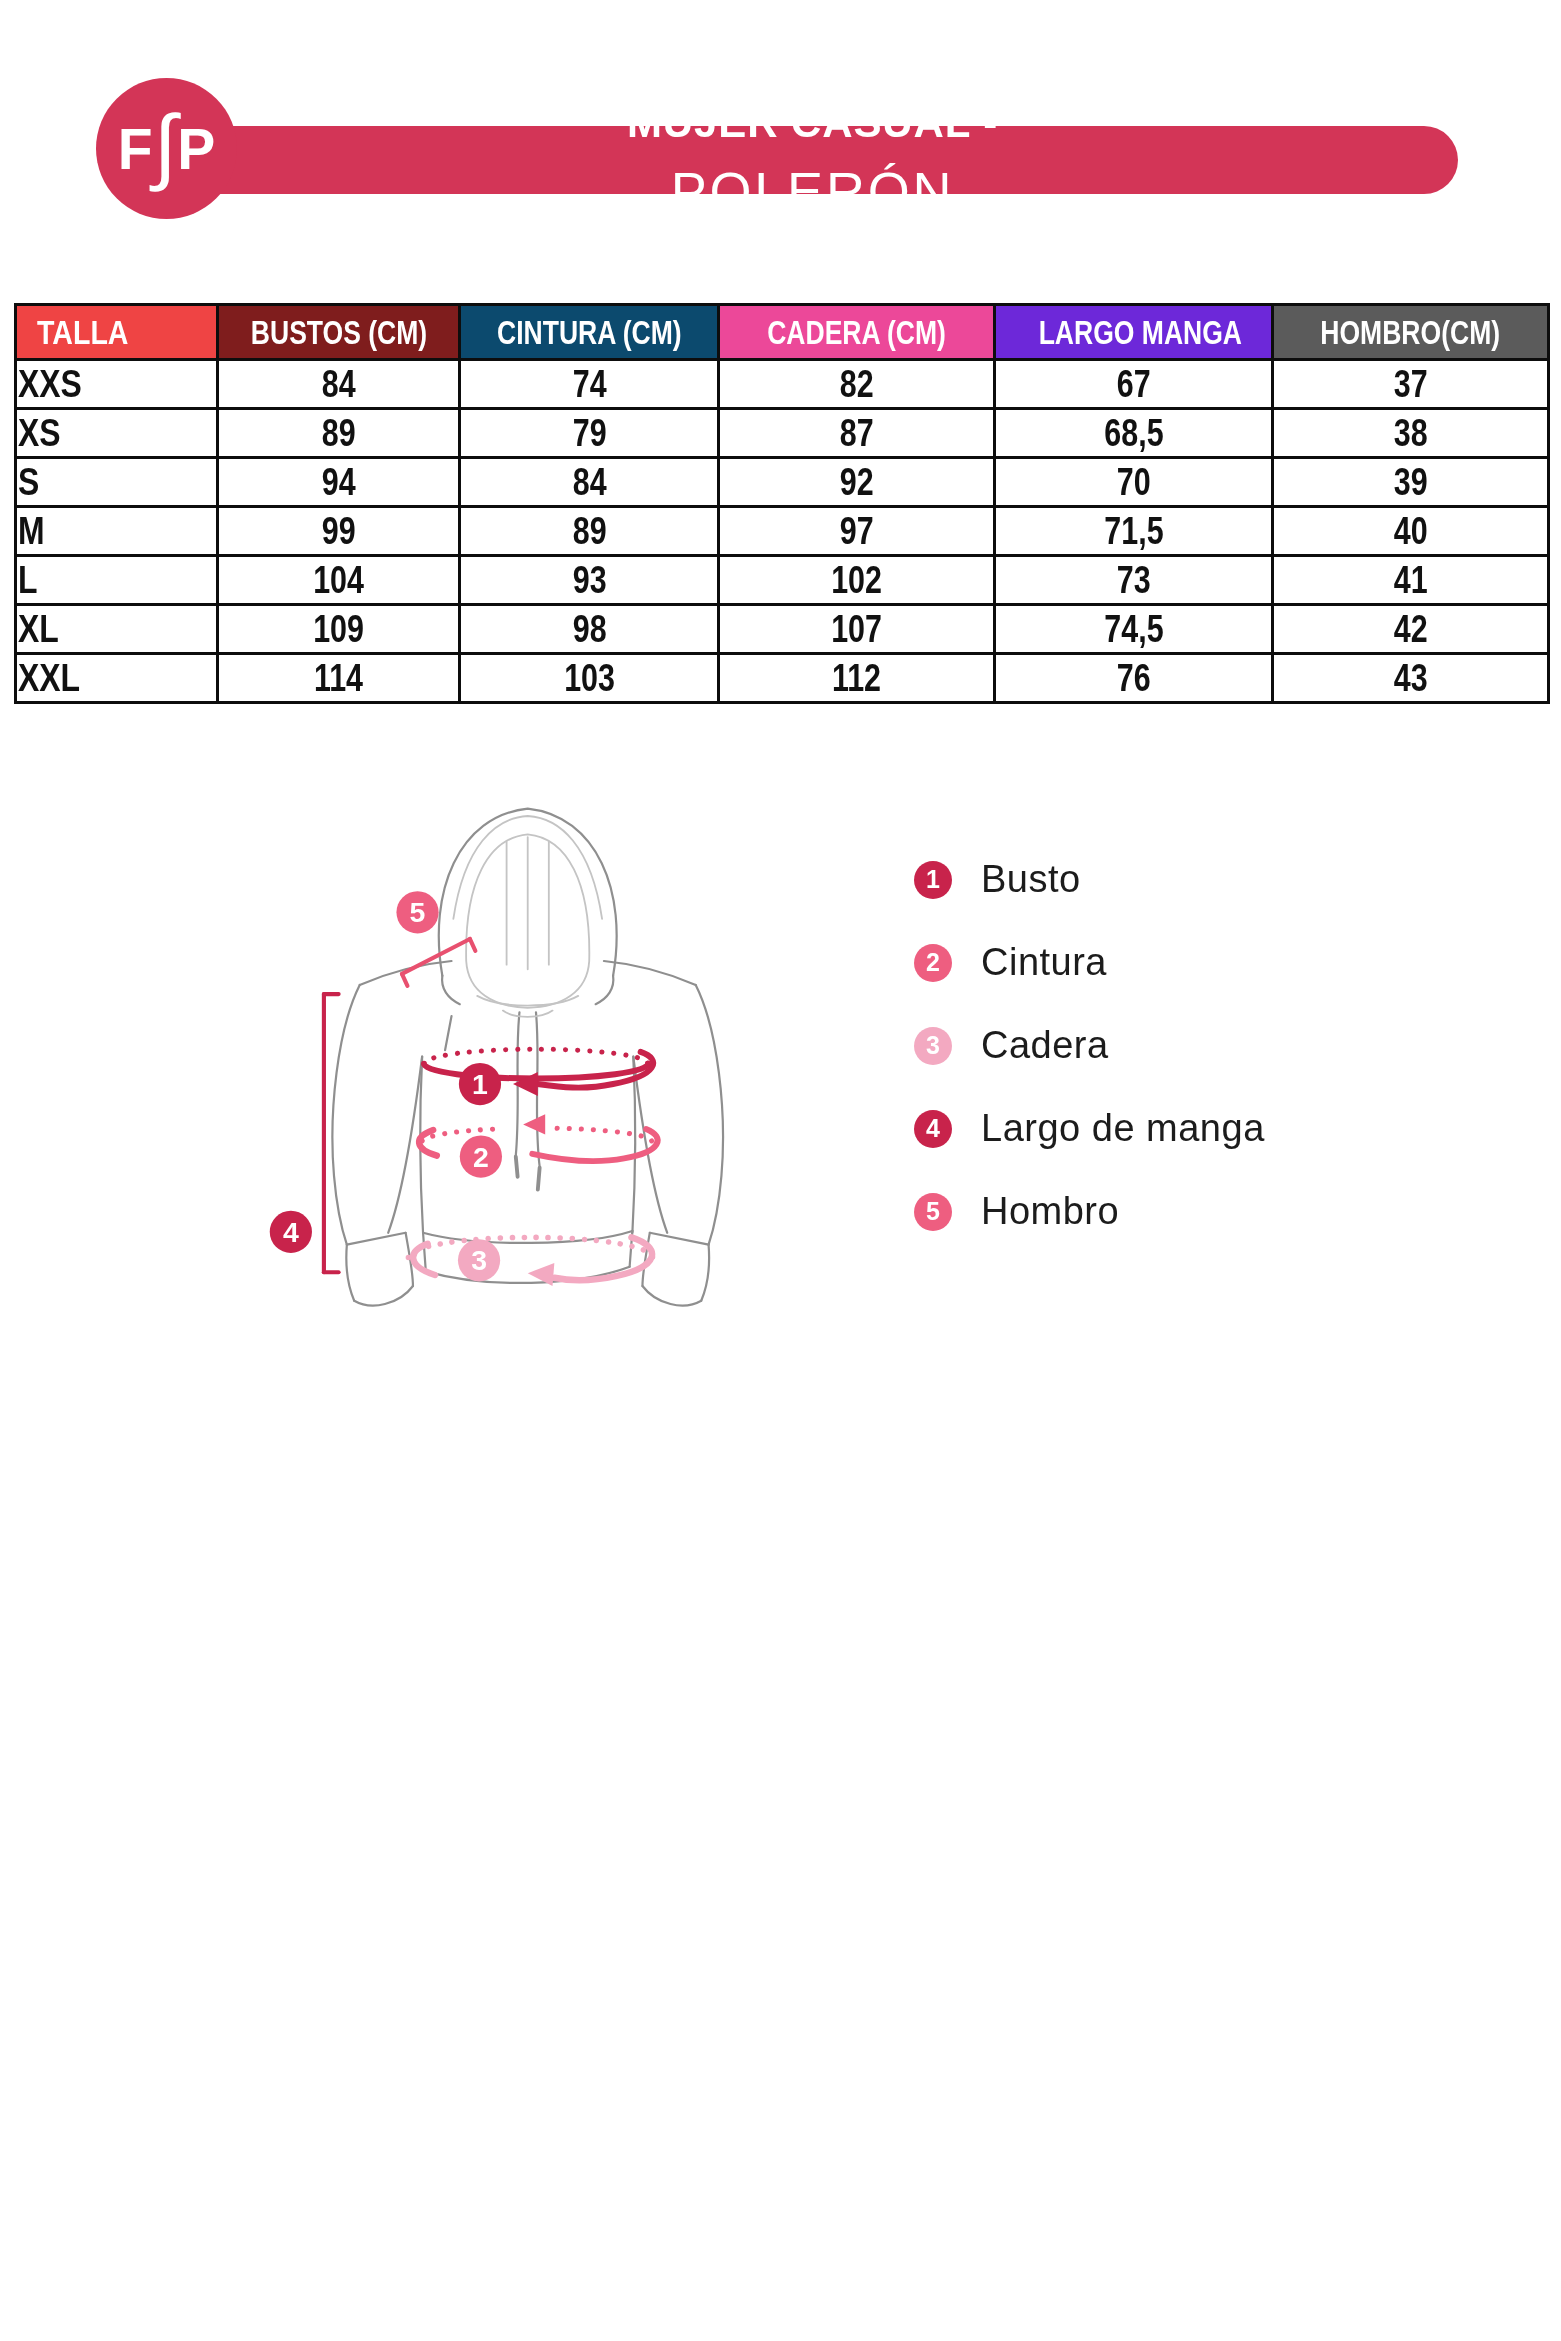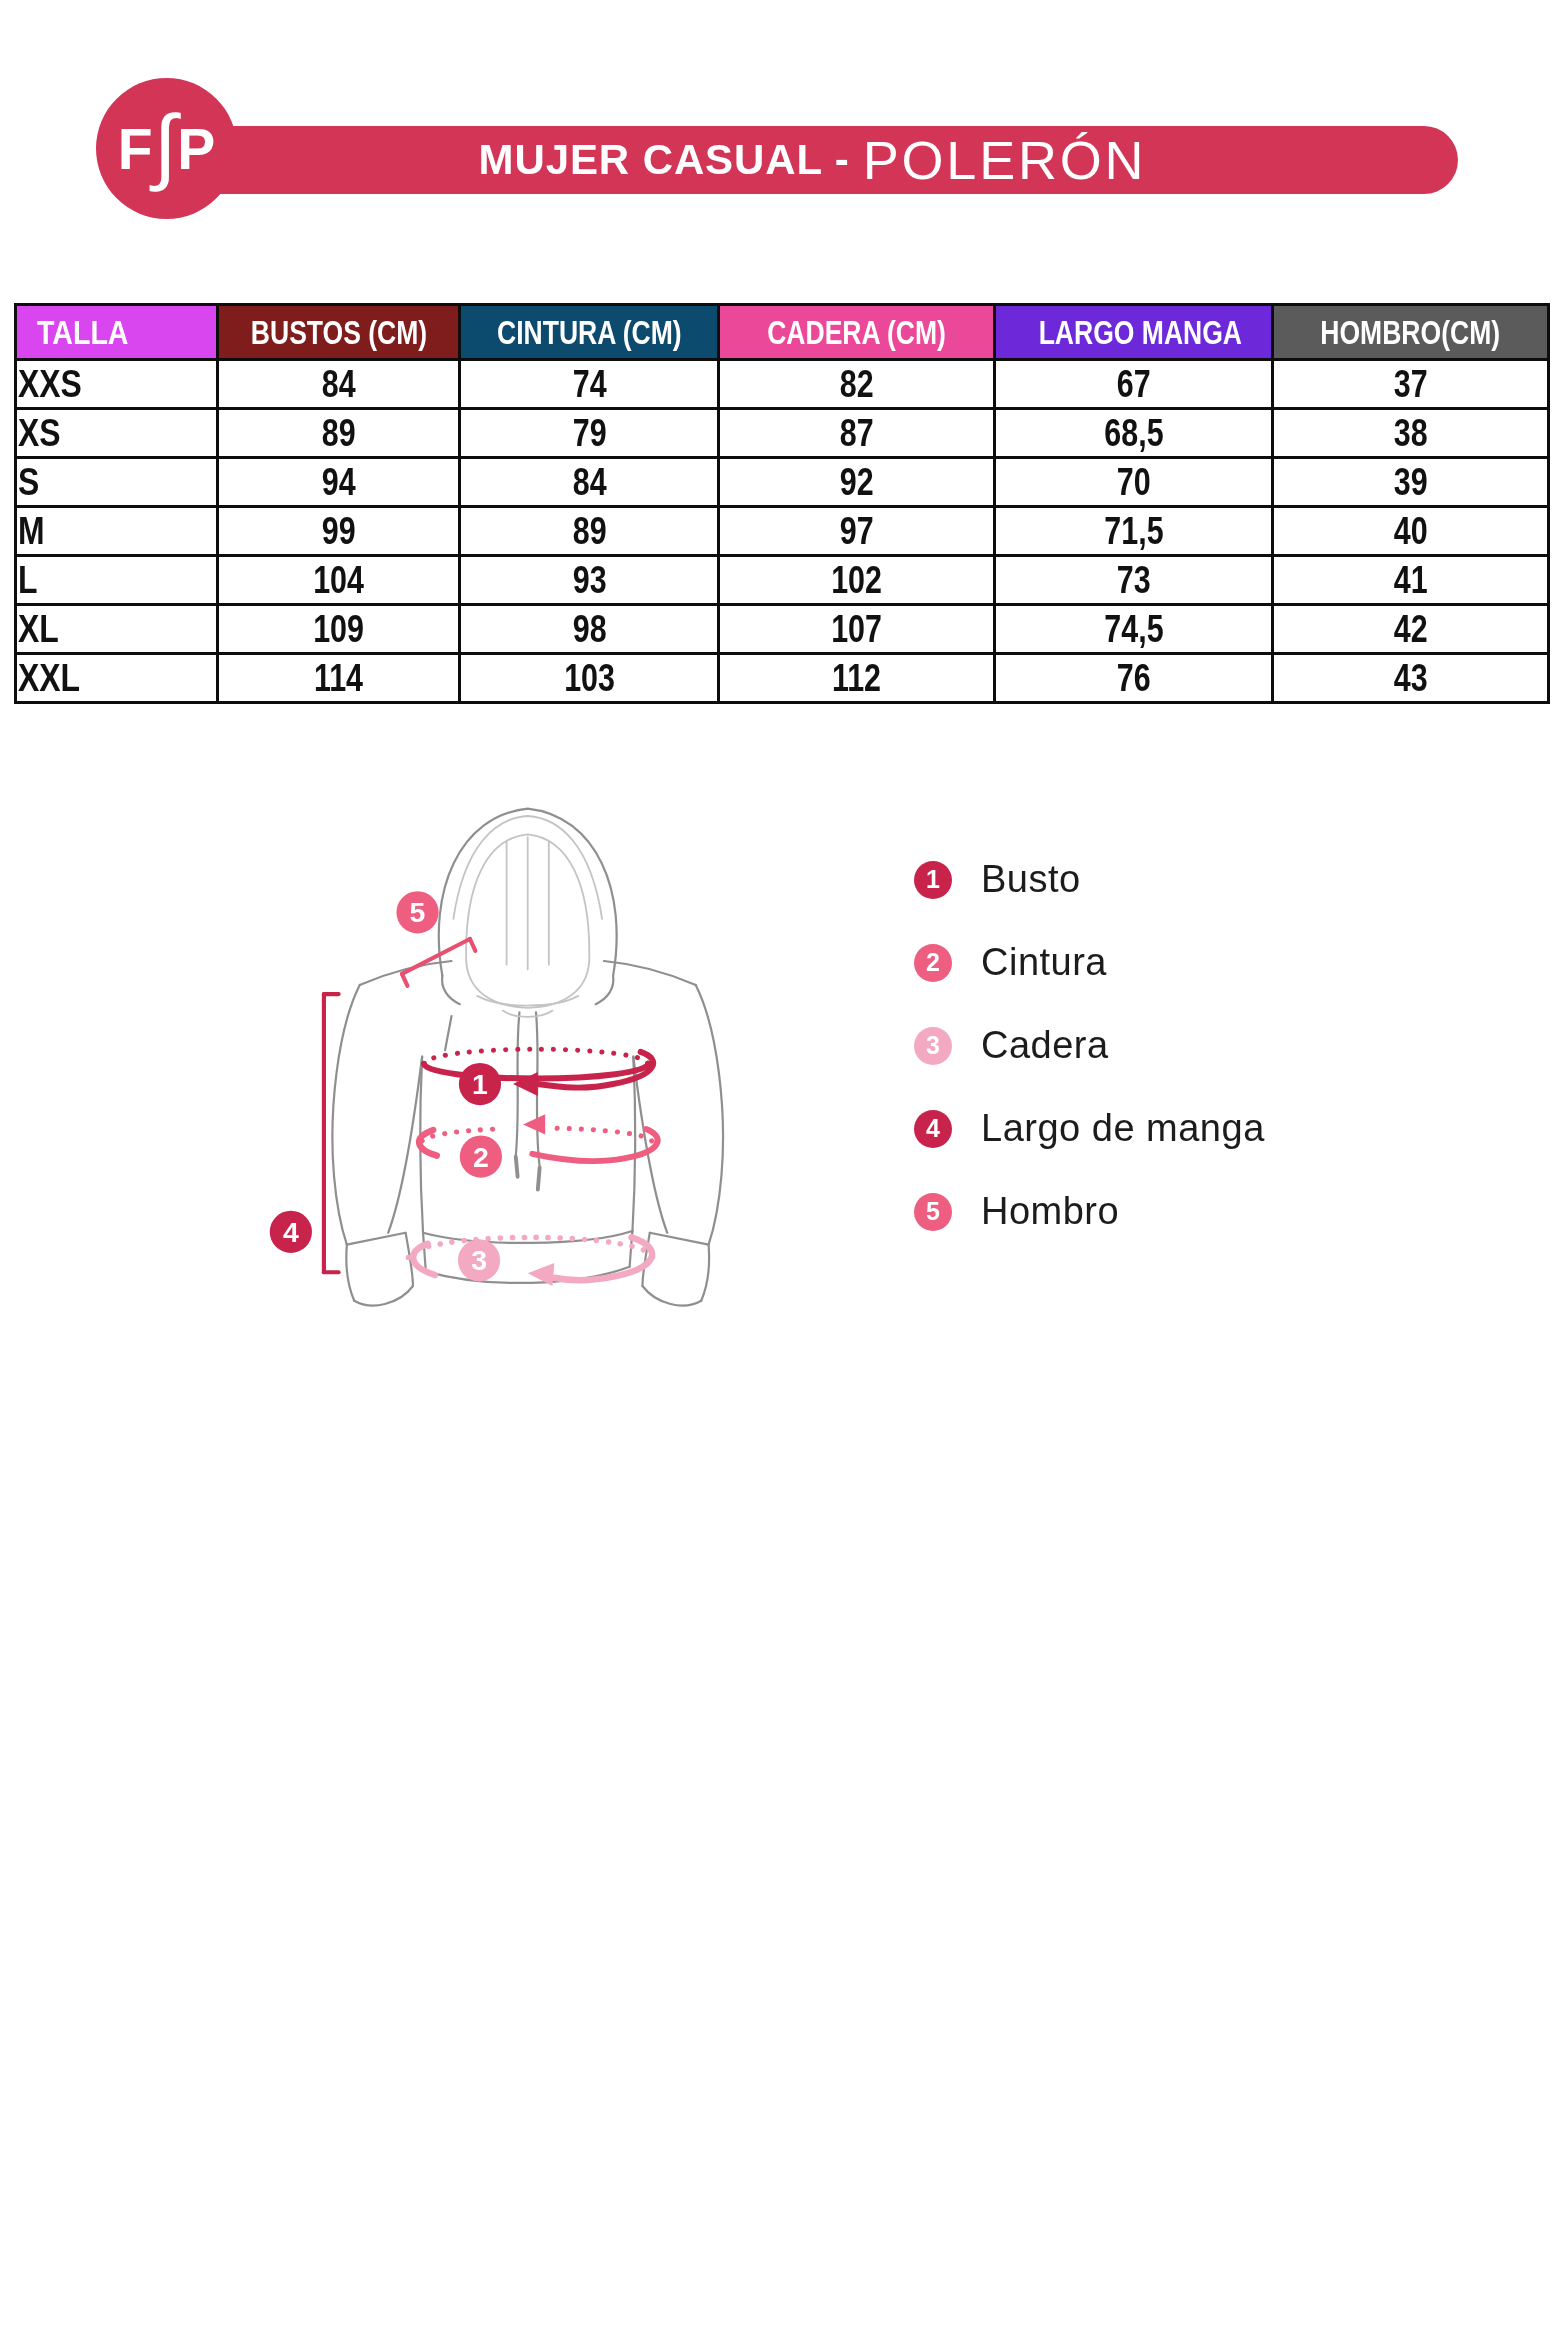--- a/index.html
+++ b/index.html
@@ -37,21 +37,21 @@
   .legend-row{display:flex;align-items:center;gap:29px}
   .legend-badge{
     width:38px;height:38px;border-radius:50%;color:#fff;font-size:25px;font-weight:700;
     display:flex;align-items:center;justify-content:center;flex:0 0 auto;
   }
   .legend-label{font-size:38px;color:#1c1c1c;letter-spacing:0.5px}
 </style>
 </head>
 <body>
 
-<div class="banner" style="background: rgb(211, 53, 87);">
+<div class="banner" style="background: rgb(211, 53, 87); flex-direction: column;">
   <span class="t-bold">MUJER CASUAL -</span>
   <span class="t-light">POLERÓN</span>
 </div>
 <div class="logo" style="background: rgb(211, 53, 87);">
   <span class="lf">F</span>
   <span class="ls">∫</span>
   <span class="lp">P</span>
 </div>
 
 <div class="table-wrap">
@@ -59,21 +59,21 @@
     <colgroup>
       <col style="width:13.2%">
         <col style="width:15.8%">
         <col style="width:16.9%">
       <col style="width:18%">
         <col style="width:18.1%">
         <col style="width:18%">
     </colgroup>
     <thead>
       <tr>
-          <th class="col-label" style="background: #d946ef;"><span class="condl">TALLA</span></th>
+          <th class="col-label" style="background: #ef4444;"><span class="condl">TALLA</span></th>
           <th style="background: #7f1d1d;"><span class="cond">BUSTOS (CM)</span></th>
           <th style="background: #0c4a6e;"><span class="cond">CINTURA (CM)</span></th>
           <th style="background: #ec4899; text-align: center;"><span class="cond">CADERA (CM)</span></th>
           <th style="background: #6d28d9; text-align: right;"><span class="cond">LARGO MANGA</span></th>
           <th style="background: rgb(91, 91, 91); margin-top: 28px;"><span class="cond">HOMBRO(CM)</span></th>
         </tr>
     </thead>
     <tbody>
         <tr>
           <th class="row-label"><span class="condl">XXS</span></th>

